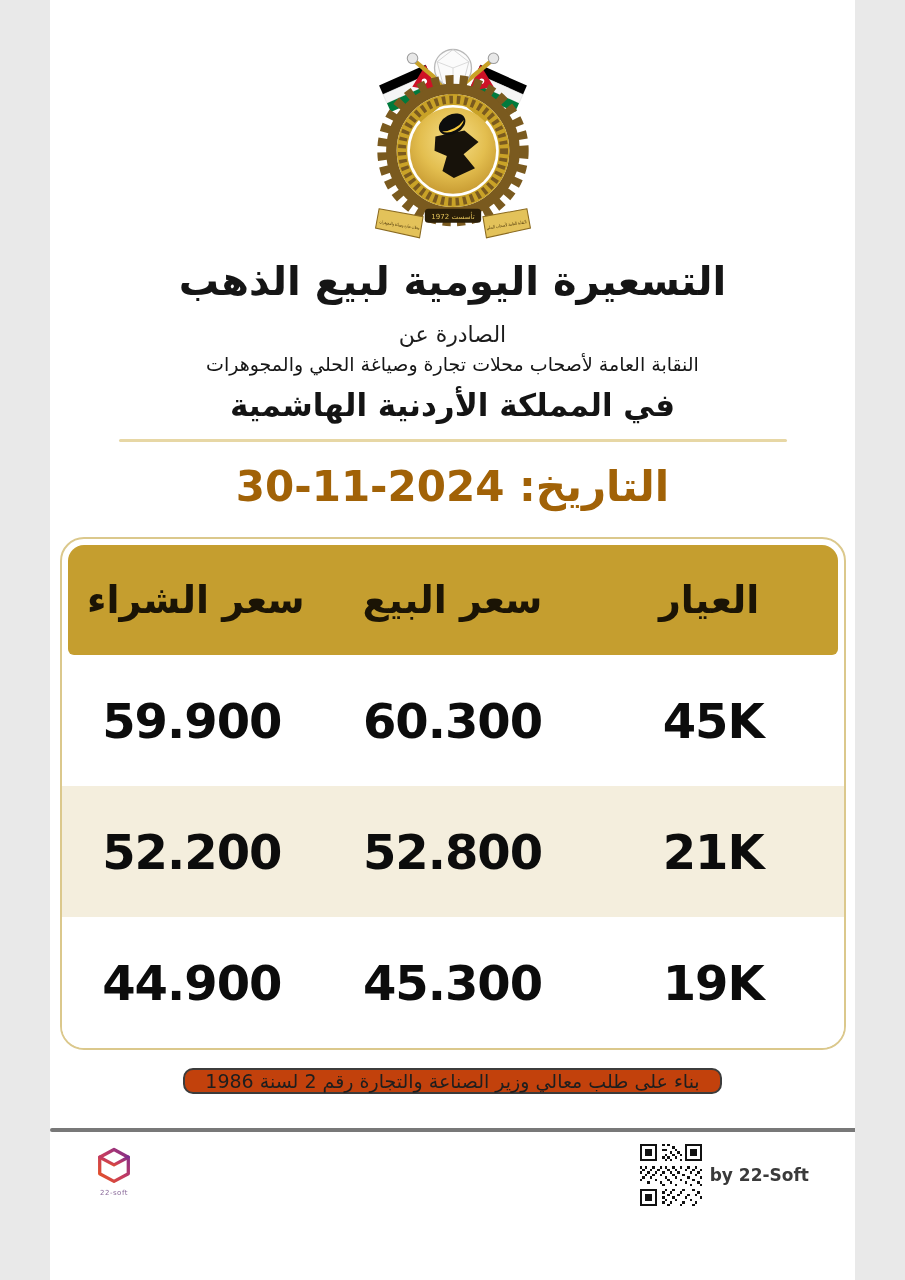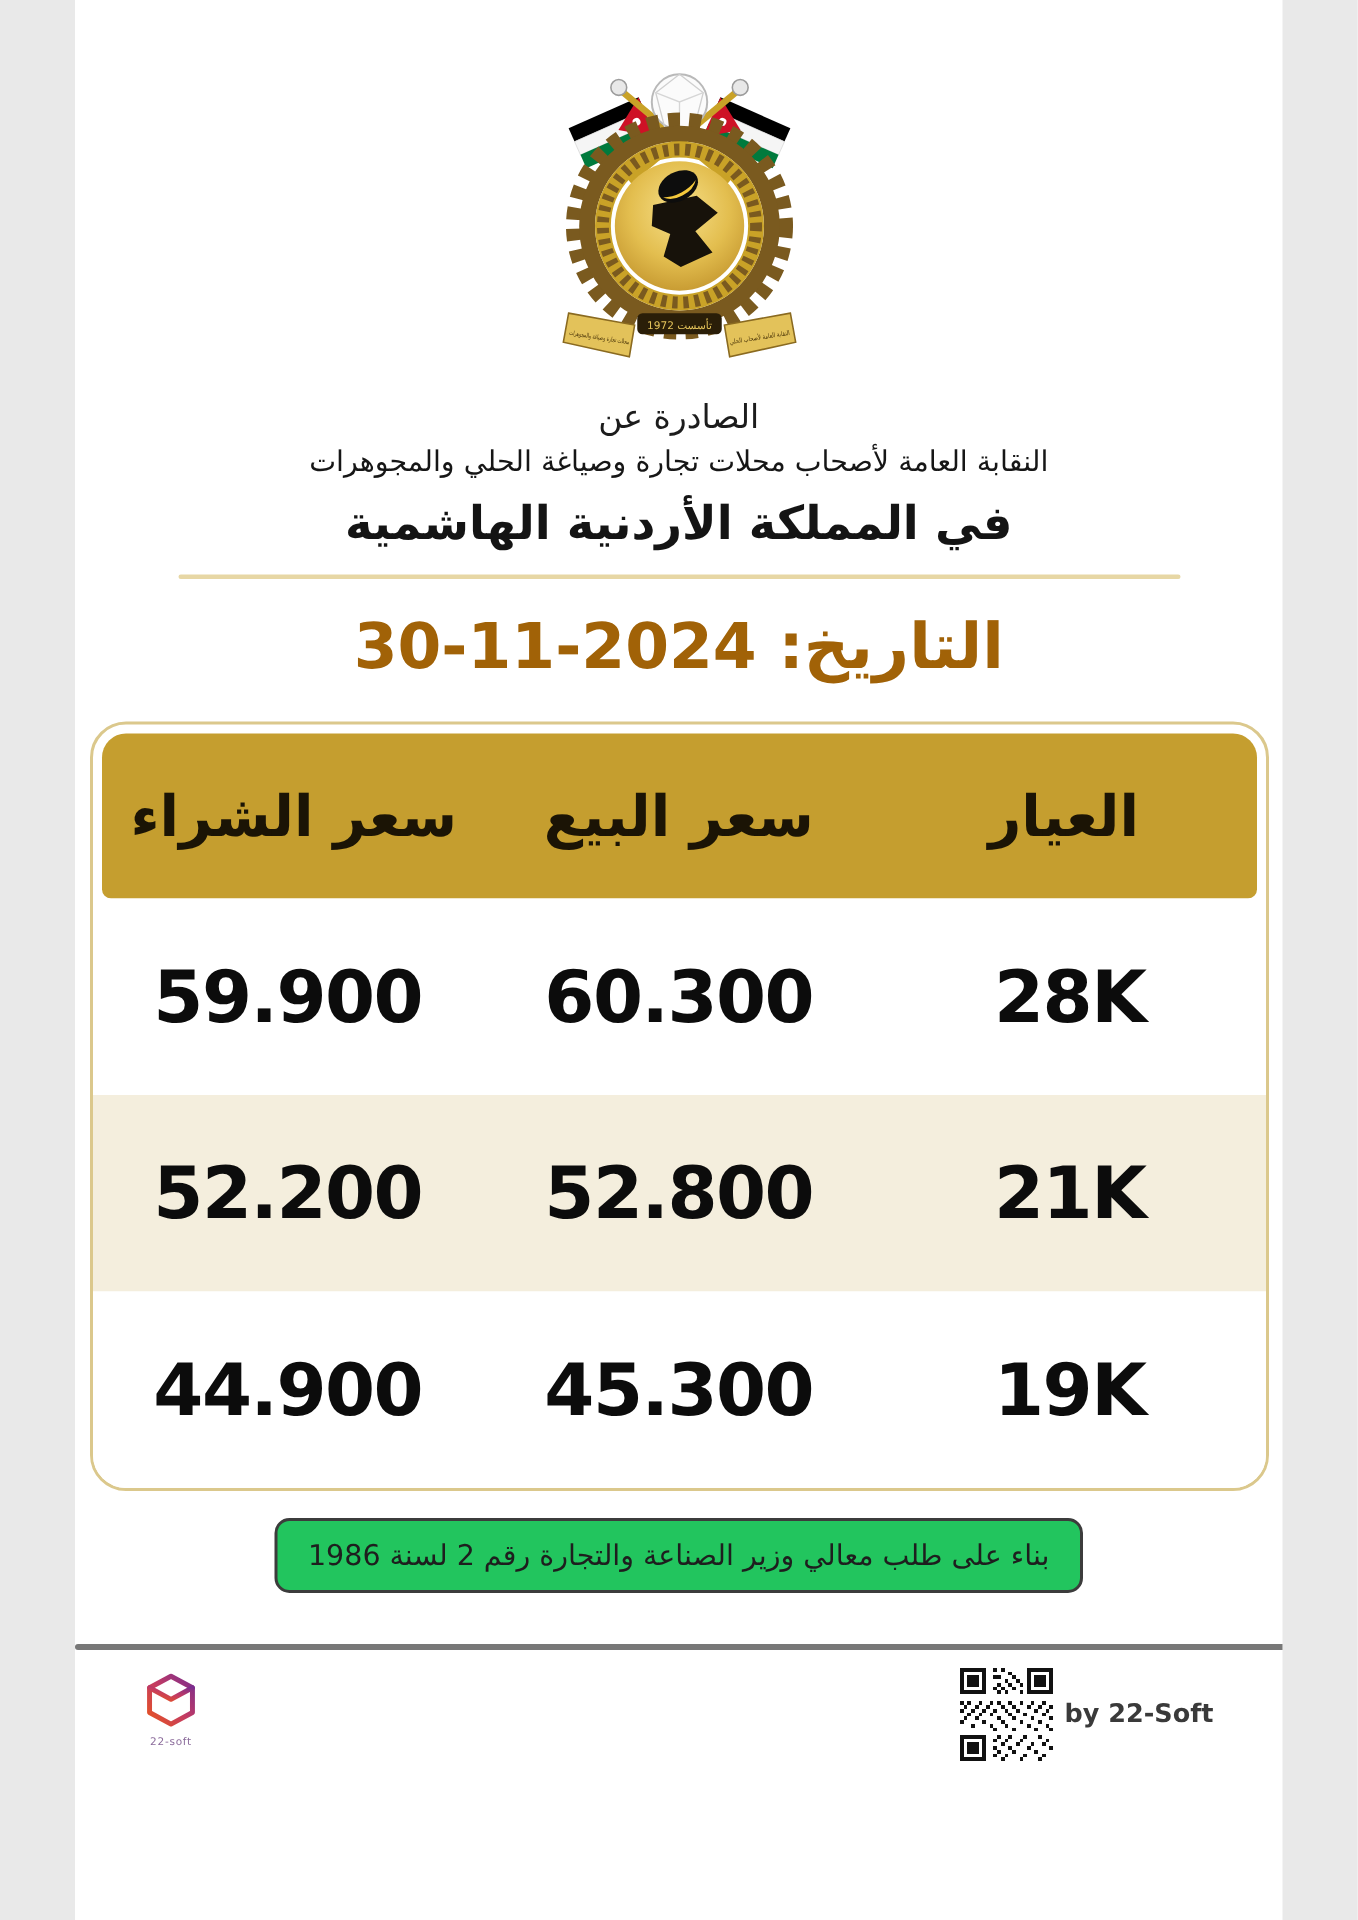--- a/index.html
+++ b/index.html
@@ -43,22 +43,22 @@
     align-items:center;height:131px;background:#ffffff;
   }
   .trow.alt{background:#F4EEDD;}
   .trow .cell{
     text-align:center;font-size:48px;font-weight:800;color:#0c0c0c;
     letter-spacing:-1px;font-family:"DejaVu Sans", sans-serif;
   }
   .footnote-wrap{display:flex;justify-content:center;margin-top:18px;}
   .footnote{
     direction:rtl;display:inline-block;font-size:19px;color:#1e1e1e;
-    border:2px solid #3c3c3c;border-radius:10px;padding:12px 20px;
-    background:#22c55e;
+    border:2px solid #3c3c3c;border-radius:10px;padding:0 20px;
+    background:#c2410c;
   }
   .footer-rule{width:815px;height:4px;background:#787878;margin:34px auto 0;border-radius:2px;}
   .footer-bar{
     display:flex;justify-content:space-between;align-items:flex-start;
     padding:12px 46px 0 42px;
   }
   .brand-left{display:flex;flex-direction:column;align-items:center;gap:1px;}
   .brand-caption{font-size:7px;color:#8a6a9a;letter-spacing:0.5px;}
   .brand-right{display:flex;flex-direction:row;align-items:center;gap:8px;}
   .credit-text{font-size:17px;color:#3a3a3a;font-weight:600;}
@@ -127,39 +127,40 @@
         <polygon points="16,198 66,207 62,231 12,220" fill="#E3C25A" stroke="#8a6a20" stroke-width="1.2"></polygon>
         <text x="39" y="218" text-anchor="middle" font-size="5" fill="#4a3408" transform="rotate(9 39 218)" textLength="46" lengthAdjust="spacingAndGlyphs">محلات تجارة وصياغة والمجوهرات</text>
       </g>
       <g>
         <polygon points="184,198 134,207 138,231 188,220" fill="#E3C25A" stroke="#8a6a20" stroke-width="1.2"></polygon>
         <text x="161" y="218" text-anchor="middle" font-size="5" fill="#4a3408" transform="rotate(-9 161 218)" textLength="46" lengthAdjust="spacingAndGlyphs">النقابة العامة لأصحاب الحلي</text>
       </g>
     </svg>
   </div>
 
+  <h1 class="poster-title" style="margin:10px 0 0;">التسعيرة اليومية لبيع الذهب</h1>
   <div class="issued-by">الصادرة عن</div>
   <div class="syndicate-line">النقابة العامة لأصحاب محلات تجارة وصياغة الحلي والمجوهرات</div>
   <div class="kingdom-line">في المملكة الأردنية الهاشمية</div>
   <div class="gold-divider"></div>
 
   <div class="date-line">
     <span>التاريخ:</span>
     <span class="date-value" dir="ltr">30-11-2024</span>
   </div>
 
   <section class="price-table">
     <div class="thead">
       <div class="cell">العيار</div>
       <div class="cell">سعر البيع</div>
       <div class="cell">سعر الشراء</div>
     </div>
 
     <div class="trow">
-      <div class="cell">28K</div>
+      <div class="cell">45K</div>
       <div class="cell">60.300</div>
       <div class="cell">59.900</div>
     </div>
 
     <div class="trow alt">
       <div class="cell">21K</div>
       <div class="cell">52.800</div>
       <div class="cell">52.200</div>
     </div>
 

